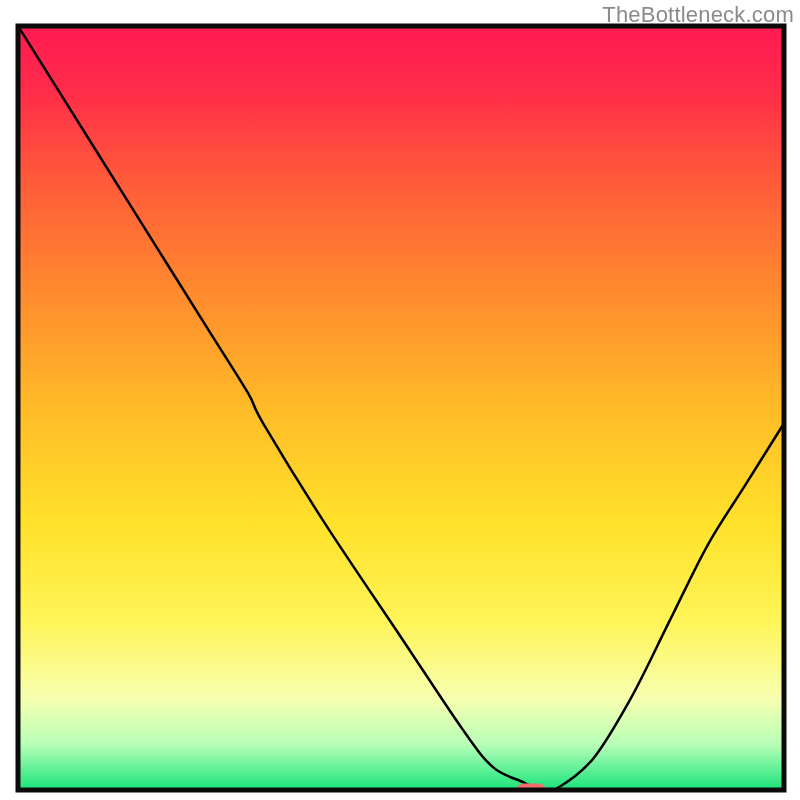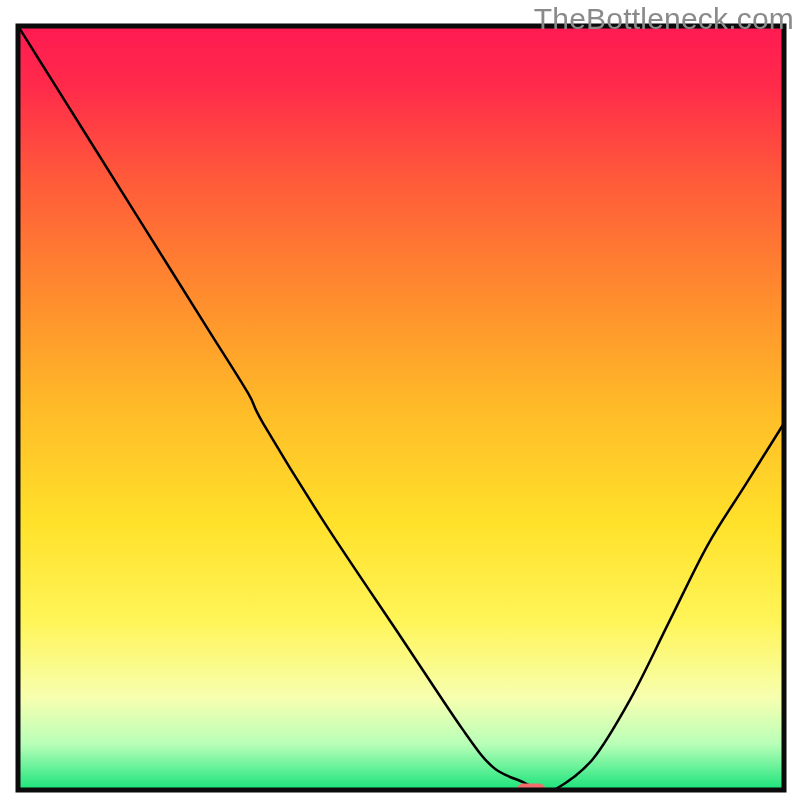--- a/index.html
+++ b/index.html
@@ -13,21 +13,21 @@
   }
   .chart-container {
     position: relative;
     width: 800px;
     height: 800px;
   }
   .watermark {
     position: absolute;
     top: 2px;
     right: 6px;
-    font-size: 30px;
+    font-size: 22px;
     color: #8a8a8a;
     font-weight: 500;
     z-index: 20;
     letter-spacing: 0.2px;
     margin-left: 24px;
   }
   svg {
     display: block;
   }
 </style>

